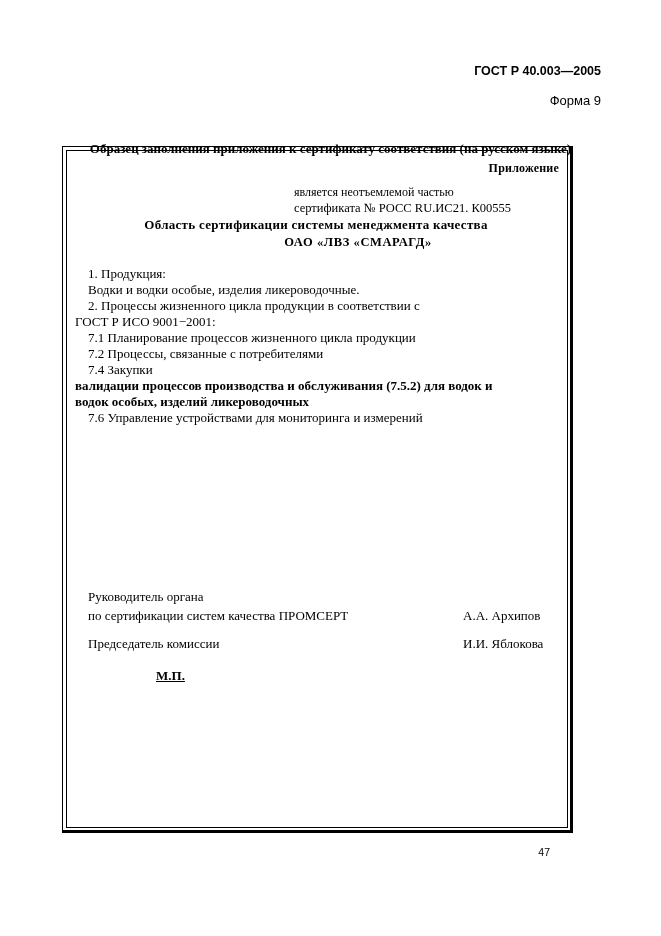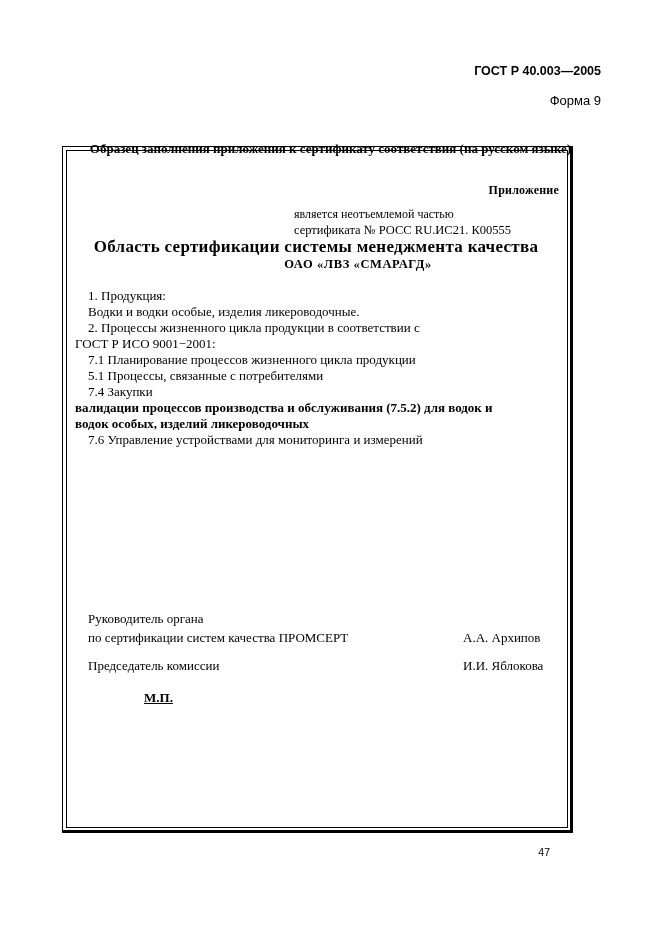--- a/index.html
+++ b/index.html
@@ -12,39 +12,39 @@
     #form-label { left: 0; right: 60px; top: 93px; text-align: right; font-size: 13px; }
     #caption { left: 0; width: 661px; top: 120px; text-align: center; font-size: 13px; font-weight: bold; margin-top: 21px; }
 
     
     #frame-outer { left: 62px; top: 146px; width: 507px; height: 683px;
       border-left: 1.5px solid #000; border-top: 1.5px solid #000;
       border-right: 3px solid #000; border-bottom: 3px solid #000; }
     #frame-inner { left: 66px; top: 150px; width: 500px; height: 676px;
       border: 1.5px solid #000; }
 
-    .t { font-family: "Liberation Serif", serif; font-size: 13px; line-height: 16px; margin-top: 22px; }
+    .t { font-family: "Liberation Serif", serif; font-size: 13px; line-height: 16px; }
     .b { font-weight: bold; }
 
     #appendix-title { right: 102px; top: 160px; font-weight: bold; font-size: 12px; letter-spacing: 0.2px; }
     #appendix-line1 { left: 294px; top: 184px; font-size: 12px; }
     #appendix-line2 { left: 294px; top: 200px; font-size: 12.5px; }
-    #scope-title { left: 66px; width: 500px; top: 217px; text-align: center; font-weight: bold; font-size: 17px; letter-spacing: 0.3px; }
+    #scope-title { left: 66px; width: 500px; top: 217px; text-align: center; font-weight: bold; font-size: 13px; letter-spacing: 0.3px; }
     #org-name { left: 66px; width: 584px; top: 234px; text-align: center; font-weight: bold; font-size: 12.5px; letter-spacing: 0.6px; }
 
     #body-block { left: 75px; top: 266px; width: 480px; }
     #body-block .line { display: block; white-space: nowrap; }
     .ind { padding-left: 13px; }
 
     #sig-1a { left: 88px; top: 589px; }
     #sig-1b { left: 88px; top: 608px; }
     #sig-1-name { left: 463px; top: 608px; }
     #sig-2 { left: 88px; top: 636px; }
     #sig-2-name { left: 463px; top: 636px; }
-    #stamp { left: 144px; top: 668px; font-weight: bold; text-decoration: underline; }
+    #stamp { left: 156px; top: 668px; font-weight: bold; text-decoration: underline; }
 
     #page-number { right: 111px; top: 846px; font-size: 10.5px; }
   </style>
 </head>
 <body>
 
 <div id="doc-code" class="abs sans">ГОСТ Р 40.003—2005</div>
 <div id="form-label" class="abs sans">Форма 9</div>
 <div id="caption" class="abs serif">Образец заполнения приложения к сертификату соответствия (на русском языке)</div>
 
@@ -56,21 +56,21 @@
 <div id="appendix-line2" class="abs t">сертификата № РОСС RU.ИС21. К00555</div>
 <div id="scope-title" class="abs t">Область сертификации системы менеджмента качества</div>
 <div id="org-name" class="abs t">ОАО «ЛВЗ «СМАРАГД»</div>
 
 <div id="body-block" class="abs t">
   <span class="line ind">1. Продукция:</span>
   <span class="line ind">Водки и водки особые, изделия ликероводочные.</span>
   <span class="line ind">2. Процессы жизненного цикла продукции в соответствии с</span>
   <span class="line">ГОСТ Р ИСО 9001−2001:</span>
   <span class="line ind">7.1 Планирование процессов жизненного цикла продукции</span>
-  <span class="line ind">5.1 Процессы, связанные с потребителями</span>
+  <span class="line ind">7.2 Процессы, связанные с потребителями</span>
   <span class="line ind">7.4 Закупки</span>
   <span class="line b">валидации процессов производства и обслуживания (7.5.2) для водок и</span>
   <span class="line b">водок особых, изделий ликероводочных</span>
   <span class="line ind">7.6 Управление устройствами для мониторинга и измерений</span>
 </div>
 
 <div id="sig-1a" class="abs t">Руководитель органа</div>
 <div id="sig-1b" class="abs t">по сертификации систем качества ПРОМСЕРТ</div>
 <div id="sig-1-name" class="abs t">А.А. Архипов</div>
 <div id="sig-2" class="abs t">Председатель комиссии</div>

